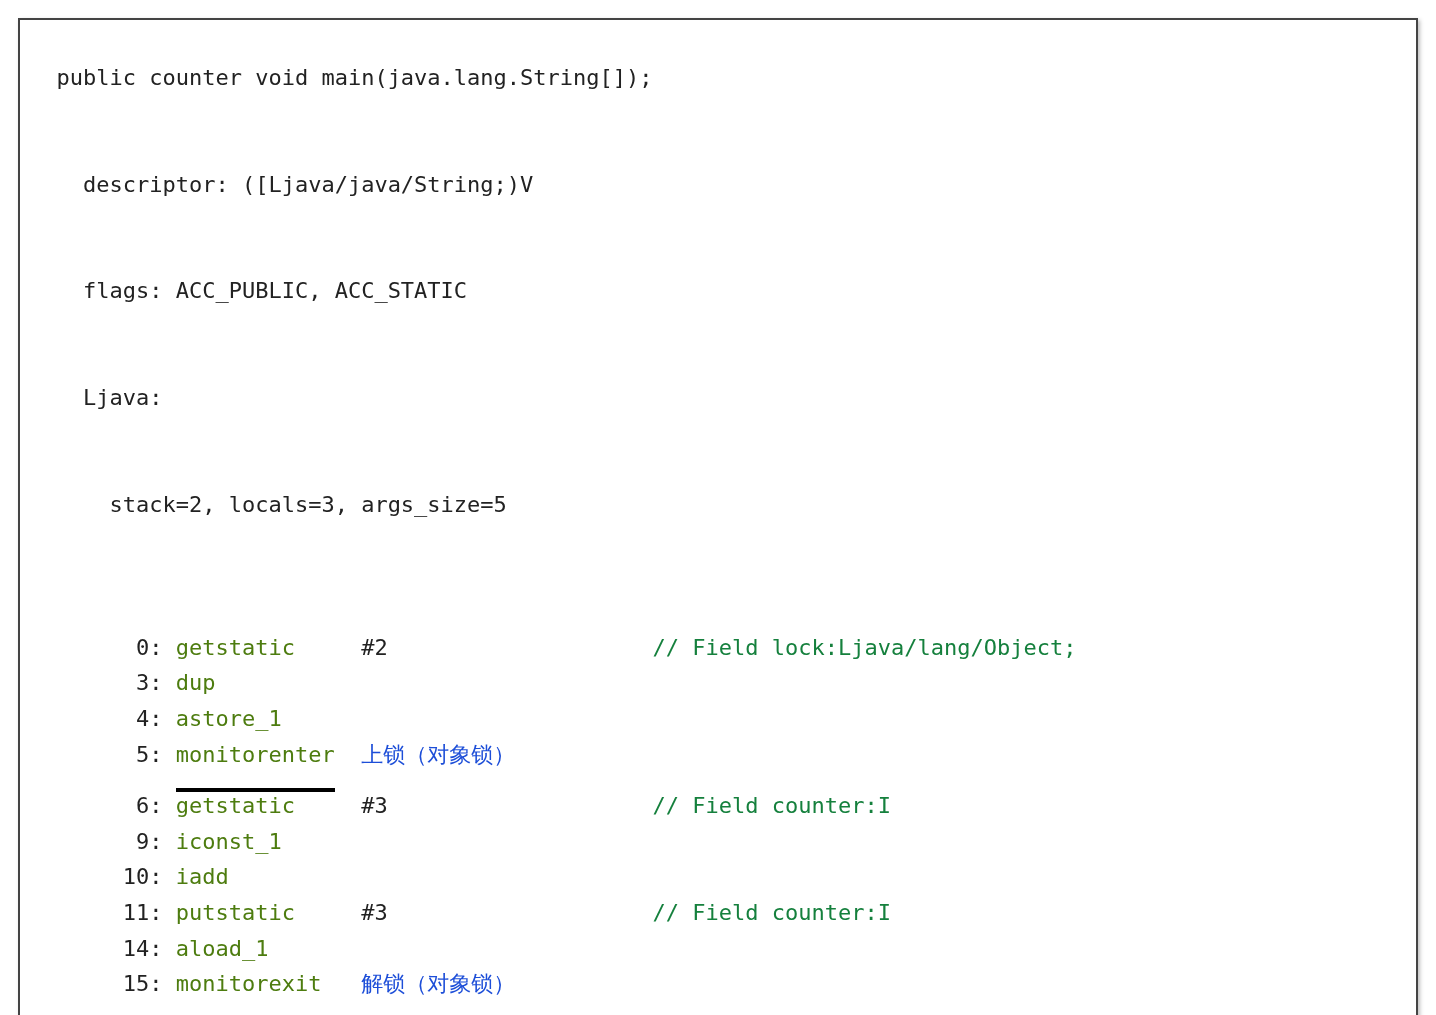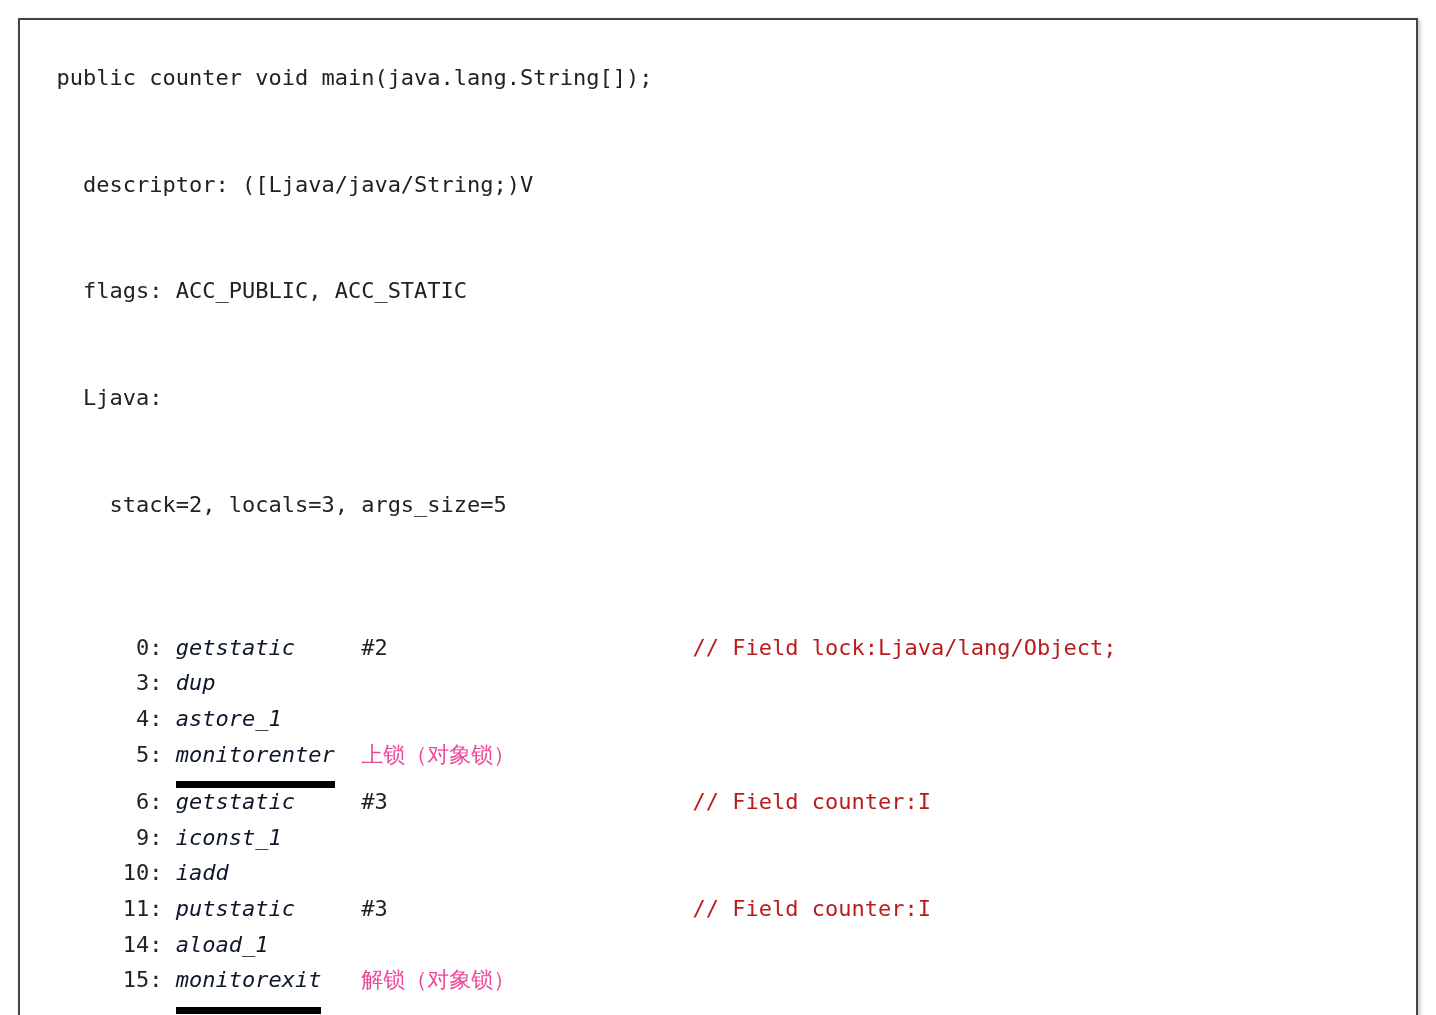--- a/index.html
+++ b/index.html
@@ -14,27 +14,27 @@
   }
   .frame {
     border: 2px solid #444;
     padding: 4px 10px 4px 10px;
     box-shadow: 2px 2px 4px rgba(0,0,0,.25);
     white-space: pre;
     overflow: hidden;
   }
   .row { display: flex; align-items: flex-start; }
   .col-offset { white-space: pre; color: #222; }
-  .col-opcode { white-space: pre; color: #0f172a; font-style: italic; }
+  .col-opcode { white-space: pre; color: #4d7c0f; }
   .col-arg    { white-space: pre; color: #222; }
-  .col-anno   { white-space: pre; color: #ec4899; }
-  .col-cmt    { white-space: pre; color: #b91c1c; margin-left: 40px; }
+  .col-anno   { white-space: pre; color: #1d4ed8; }
+  .col-cmt    { white-space: pre; color: #15803d; }
   .underline {
-    border-bottom: 7px solid #000000;
-    padding-bottom: 9px;
+    border-bottom: 4px solid #000000;
+    padding-bottom: 16px;
     margin-bottom: -4px;
     display: inline-block;
   }
 </style>
 </head>
 <body>
 
 <div class="frame">
   <span>public counter void main(java.lang.String[]);</span>
   <span>

